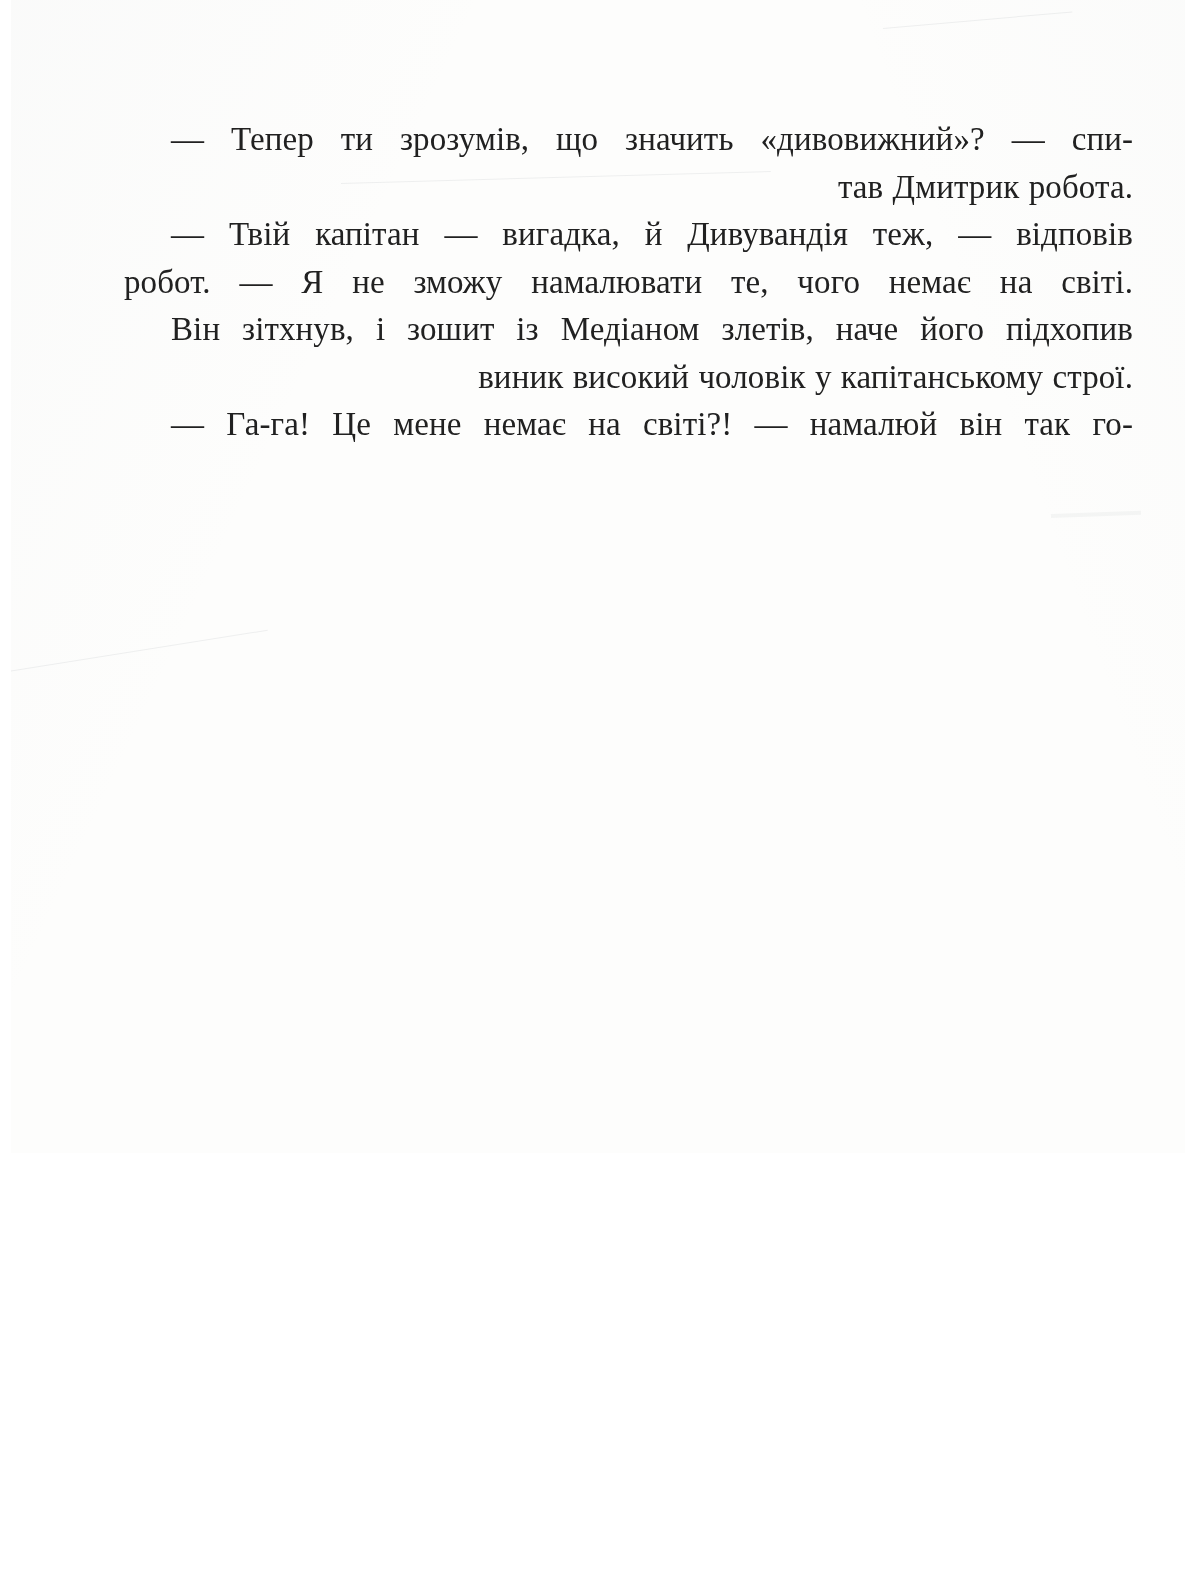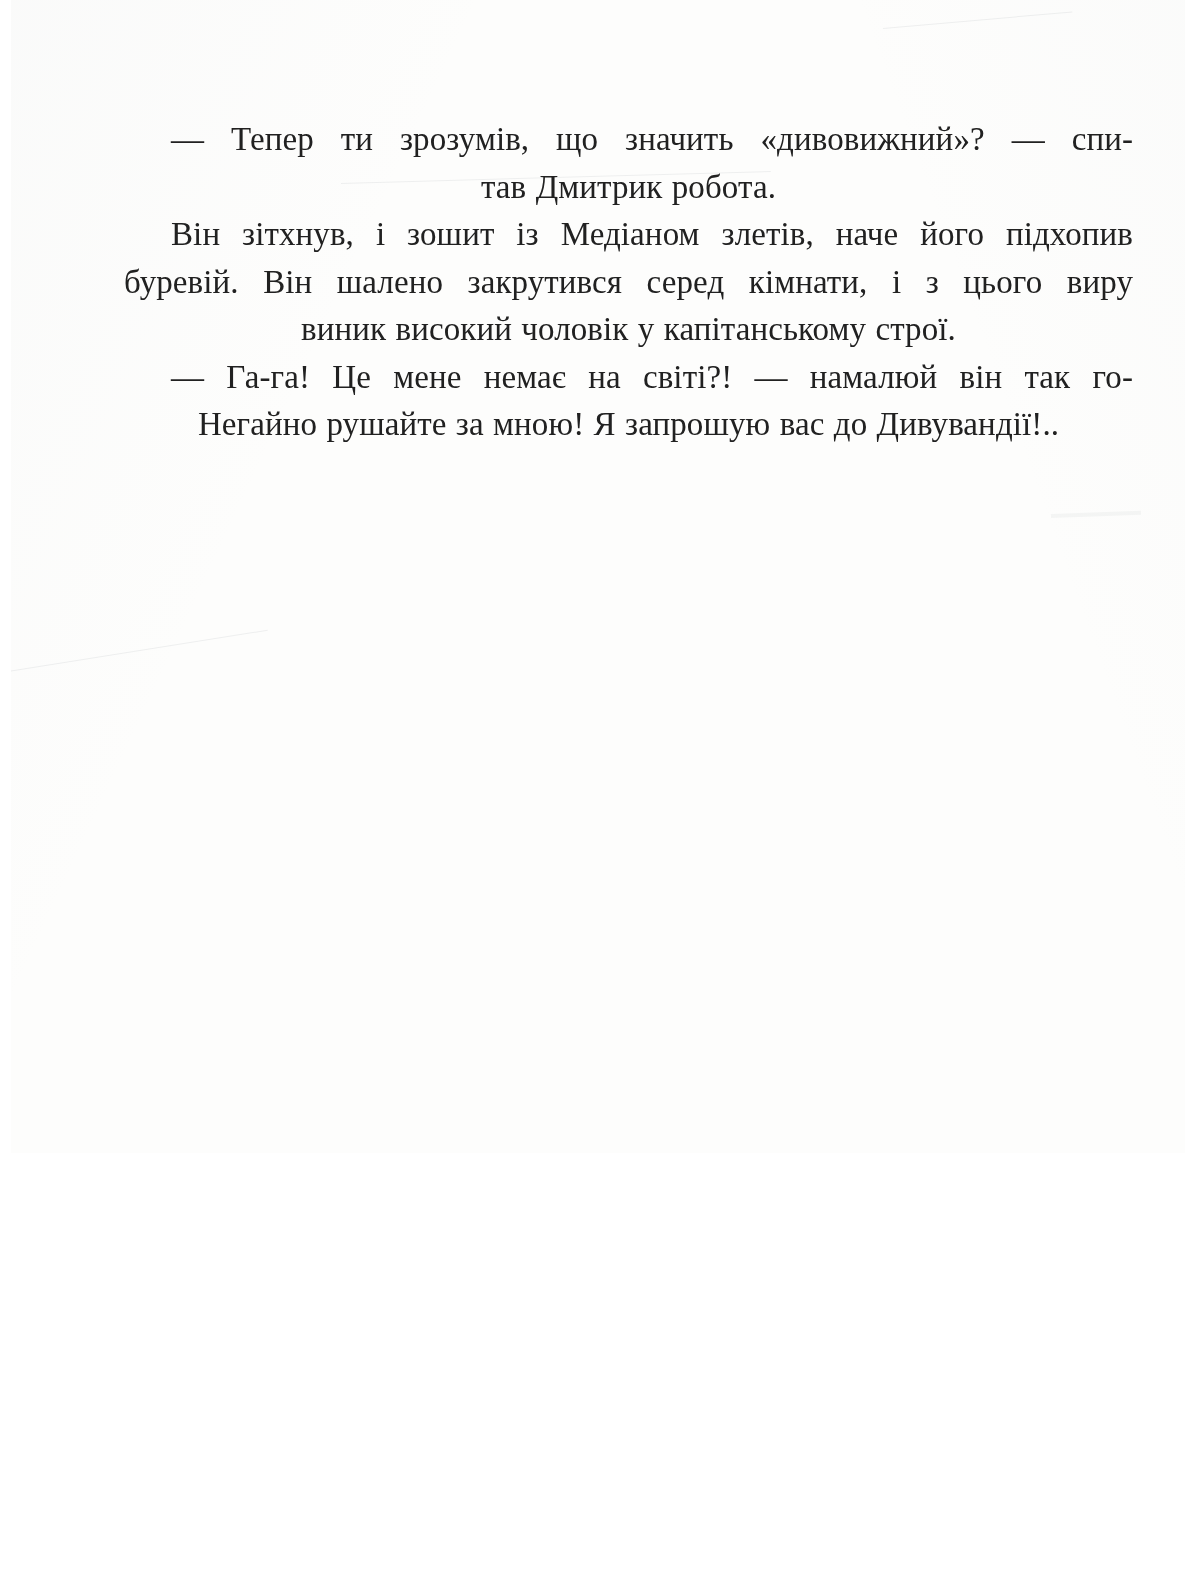--- a/index.html
+++ b/index.html
@@ -37,21 +37,21 @@
     width: 1009px;
     color: #212121;
     font-size: 33px;
   }
   .para { margin: 0; padding: 0; }
   .line {
     height: 47.5px;
     line-height: 47.5px;
     overflow: hidden;
     white-space: normal;
-    text-align: center;
+    text-align: right;
     letter-spacing: 0.1px;
     word-spacing: 1px;
   }
   .line.ind { padding-left: 47px; }
   .line.j { text-align: justify; }
   .line.j::after {
     content: "";
     display: inline-block;
     width: 100%;
     height: 0;
@@ -65,22 +65,24 @@
   <div class="crease c2"></div>
   <div class="crease c3"></div>
   <div class="crease c4"></div>
 
   <div class="text-block" id="text-block" style="color: rgb(33, 33, 33);">
       <div class="para">
         <div class="line ind j">— Тепер ти зрозумів, що значить «дивовижний»? — спи-</div>
         <div class="line">тав Дмитрик робота.</div>
       </div>
       <div class="para">
+        <div class="line ind j">— Твій капітан — вигадка, й Дивувандія теж, — відповів</div>
+        <div class="line j">робот. — Я не зможу намалювати те, чого немає на світі.</div>
+      </div>
+      <div class="para">
         <div class="line ind j">Він зітхнув, і зошит із Медіаном злетів, наче його підхопив</div>
-        <div class="line j">буревій. Він шалено закрутився серед кімнати, і з цього виру</div>
         <div class="line">виник високий чоловік у капітанському строї.</div>
       </div>
       <div class="para">
         <div class="line ind j">— Га-га! Це мене немає на світі?! — намалюй він так го-</div>
-        <div class="line">Негайно рушайте за мною! Я запрошую вас до Дивувандії!..</div>
       </div>
     </div>
 </div>
 
 </body></html>

